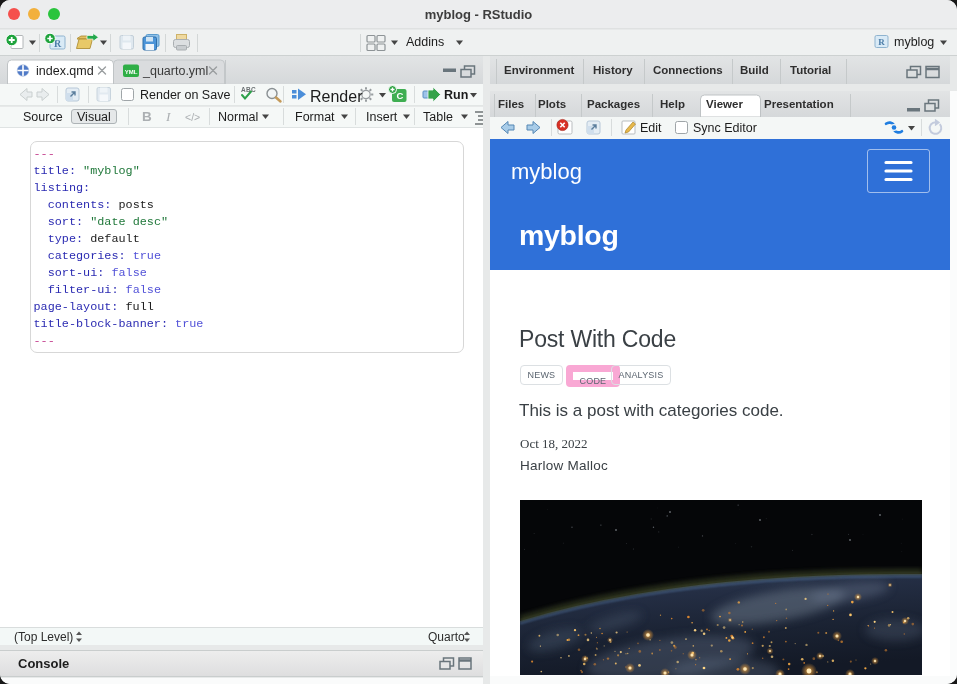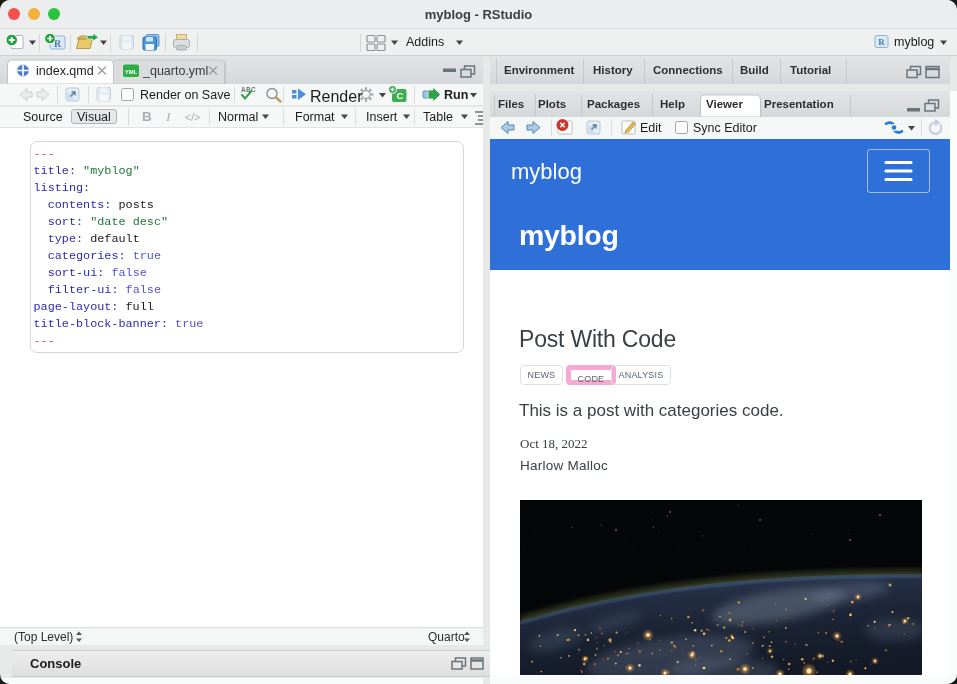--- a/index.html
+++ b/index.html
@@ -194,21 +194,21 @@
     </div>
   </div>
   <div class="abs" style="left:0; top:627px; width:483px; height:18px; background:#f3f8f7; border-top:1px solid #d9dddd;">
     <div class="btxt" style="left:14px; top:2px; font-size:12px; color:#2c2c2c;">(Top Level)</div>
     <svg class="ov" width="483" height="18">
       <path d="M76 7 l3 -3.5 l3 3.5 z M76 10.5 l3 3.5 l3 -3.5 z" fill="#555"></path>
       <path d="M464 7 l3 -3.5 l3 3.5 z M464 10.5 l3 3.5 l3 -3.5 z" fill="#555"></path>
     </svg>
     <div class="btxt" style="left:428px; top:2px; font-size:12px; color:#2c2c2c;">Quarto</div>
   </div>
-  <div class="abs" style="left:0; top:650px; width:483px; height:27px; background:linear-gradient(#ededed,#dededf); border-top:1px solid #c9cdcd; border-bottom:1px solid #c9cdcd;margin-left:12px;">
+  <div class="abs" style="left:0; top:650px; width:483px; height:27px; background:linear-gradient(#ededed,#dededf); border-top:1px solid #c9cdcd; border-bottom:1px solid #c9cdcd;">
     <div class="btxt" style="left:18px; top:5px; font-size:13px; font-weight:bold;">Console</div>
     <svg class="ov" width="483" height="27">
       <g fill="none" stroke="#69757c" stroke-width="1.5">
         <path d="M443.5 10.5 v-3.5 h10 v8 h-3.5"></path>
         <rect x="440" y="10.5" width="10" height="7.5" fill="#e5e6e7"></rect>
         <rect x="459" y="7" width="12" height="11"></rect>
         <path d="M459 9.5 h12" stroke-width="2.5"></path>
       </g>
     </svg>
   </div>
@@ -299,21 +299,21 @@
     <div class="abs" style="left:377px; top:10px; width:63px; height:44px; border:1px solid rgba(255,255,255,0.55); border-radius:3px;">
       <svg class="ov" width="61" height="42">
         <g stroke="#fff" stroke-width="3.2" stroke-linecap="round">
           <path d="M18 12.5 h25 M18 21 h25 M18 29.5 h25"></path>
         </g>
       </svg>
     </div>
     <div class="abs" style="left:29px; top:80px; font-size:28.5px; font-weight:bold; color:#fff; letter-spacing:-0.3px;">myblog</div>
     <div class="abs" style="left:29px; top:187px; font-size:23px; color:#3a4045; letter-spacing:-0.2px;">Post With Code</div>
     <div class="abs" style="left:30px; top:226px; height:20px; border:1px solid #dce0e3; border-radius:4px; padding:4px 6.5px; font-size:9px; letter-spacing:0.2px; color:#5b6570;">NEWS</div>
-    <div class="abs" style="left:76px; top:226px; height:20px; border:5px solid #f9a8d4; border-radius:4px; padding:4px 6.5px; font-size:9px; letter-spacing:0.2px; color:#5b6570;">CODE</div>
+    <div class="abs" style="left:76px; top:226px; height:20px; border:7px solid #f9a8d4; border-radius:4px; padding:4px 6.5px; font-size:9px; letter-spacing:0.2px; color:#5b6570;">CODE</div>
     <div class="abs" style="left:121px; top:226px; height:20px; border:1px solid #dce0e3; border-radius:4px; padding:4px 6.5px; font-size:9px; letter-spacing:0.2px; color:#5b6570;">ANALYSIS</div>
     <div class="abs" style="left:29px; top:262px; font-size:17px; color:#3a4045;">This is a post with categories code.</div>
     <div class="abs" style="left:30px; top:297px; font-size:13px; color:#3a4045;font-family:Liberation Serif, serif;">Oct 18, 2022</div>
     <div class="abs" style="left:30px; top:319px; font-size:13.5px; color:#3a4045; letter-spacing:0.25px;">Harlow Malloc</div>
     <svg class="ov" width="402" height="175" style="left:30px; top:361px;">
   <defs>
     <radialGradient id="glow">
             <stop offset="0%" stop-color="#ffd382" stop-opacity="1"></stop>
             <stop offset="45%" stop-color="#eda03c" stop-opacity="0.5"></stop>
             <stop offset="100%" stop-color="#eda03c" stop-opacity="0"></stop>

